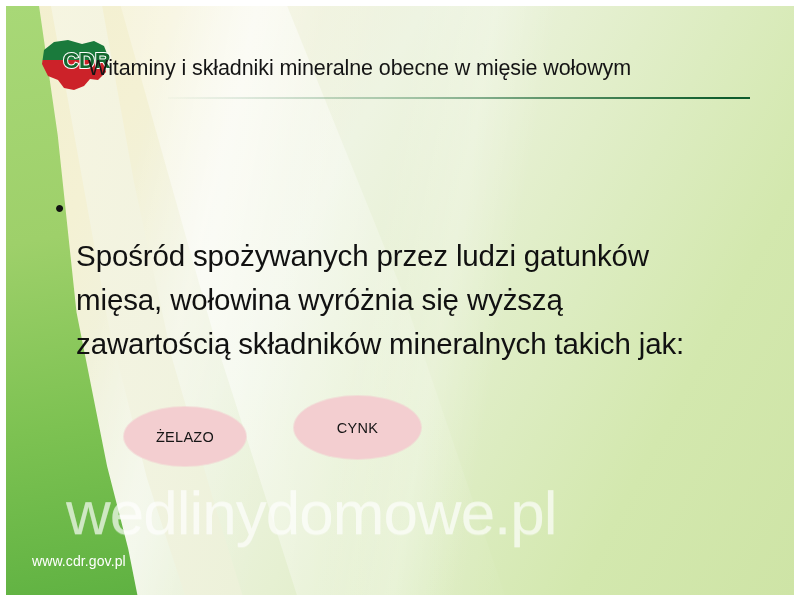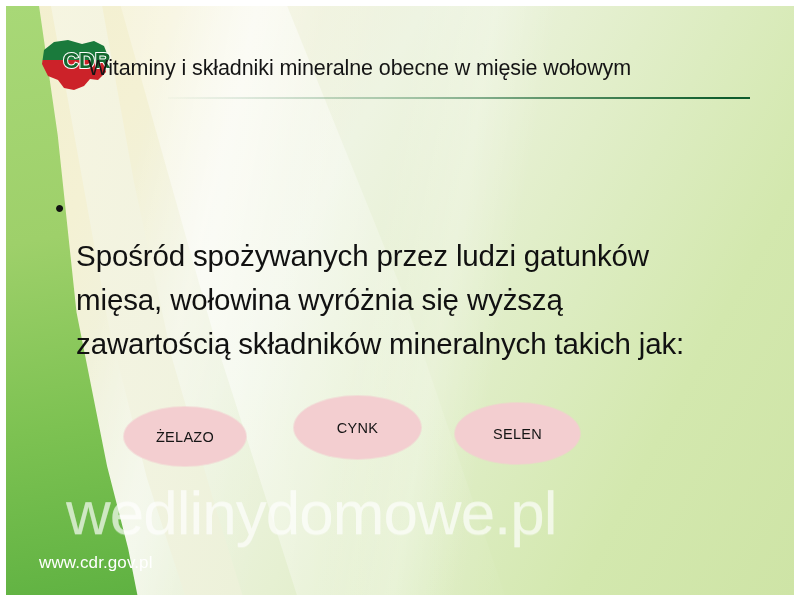--- a/index.html
+++ b/index.html
@@ -189,24 +189,23 @@
     text-shadow: 0 1px 0 rgba(255,255,255,0.25);
     line-height: 1;
     pointer-events: none;
   }
 
   
   .footer-url {
     position: absolute;
     left: 32px;
     top: 553px;
-    font-size: 17px;
+    font-size: 14px;
     color: #ffffff;
     letter-spacing: 0.1px;
-    margin-left: 7px;
   }
 </style>
 </head>
 <body>
 
 <div id="slide">
 
   <div class="bg-base"></div>
   <div class="bg-sheen"></div>
   <div class="green-band"></div>
@@ -237,23 +236,20 @@
       <div class="bullet-text">Spośród spożywanych przez ludzi gatunków mięsa, wołowina wyróżnia się wyższą zawartością składników mineralnych takich jak:</div>
     </div>
   </div>
 
   <div class="ellipse" id="el-0">
     <span>ŻELAZO</span>
   </div>
   <div class="ellipse" id="el-1">
     <span>CYNK</span>
   </div>
-  <div class="ellipse" id="el-2">
-    <span>SELEN</span>
-  </div>
 
   <div class="watermark">wedlinydomowe.pl</div>
 
   <div class="footer-url">www.cdr.gov.pl</div>
 
   <div class="frame"></div>
 
 </div>
 
 </body></html>

